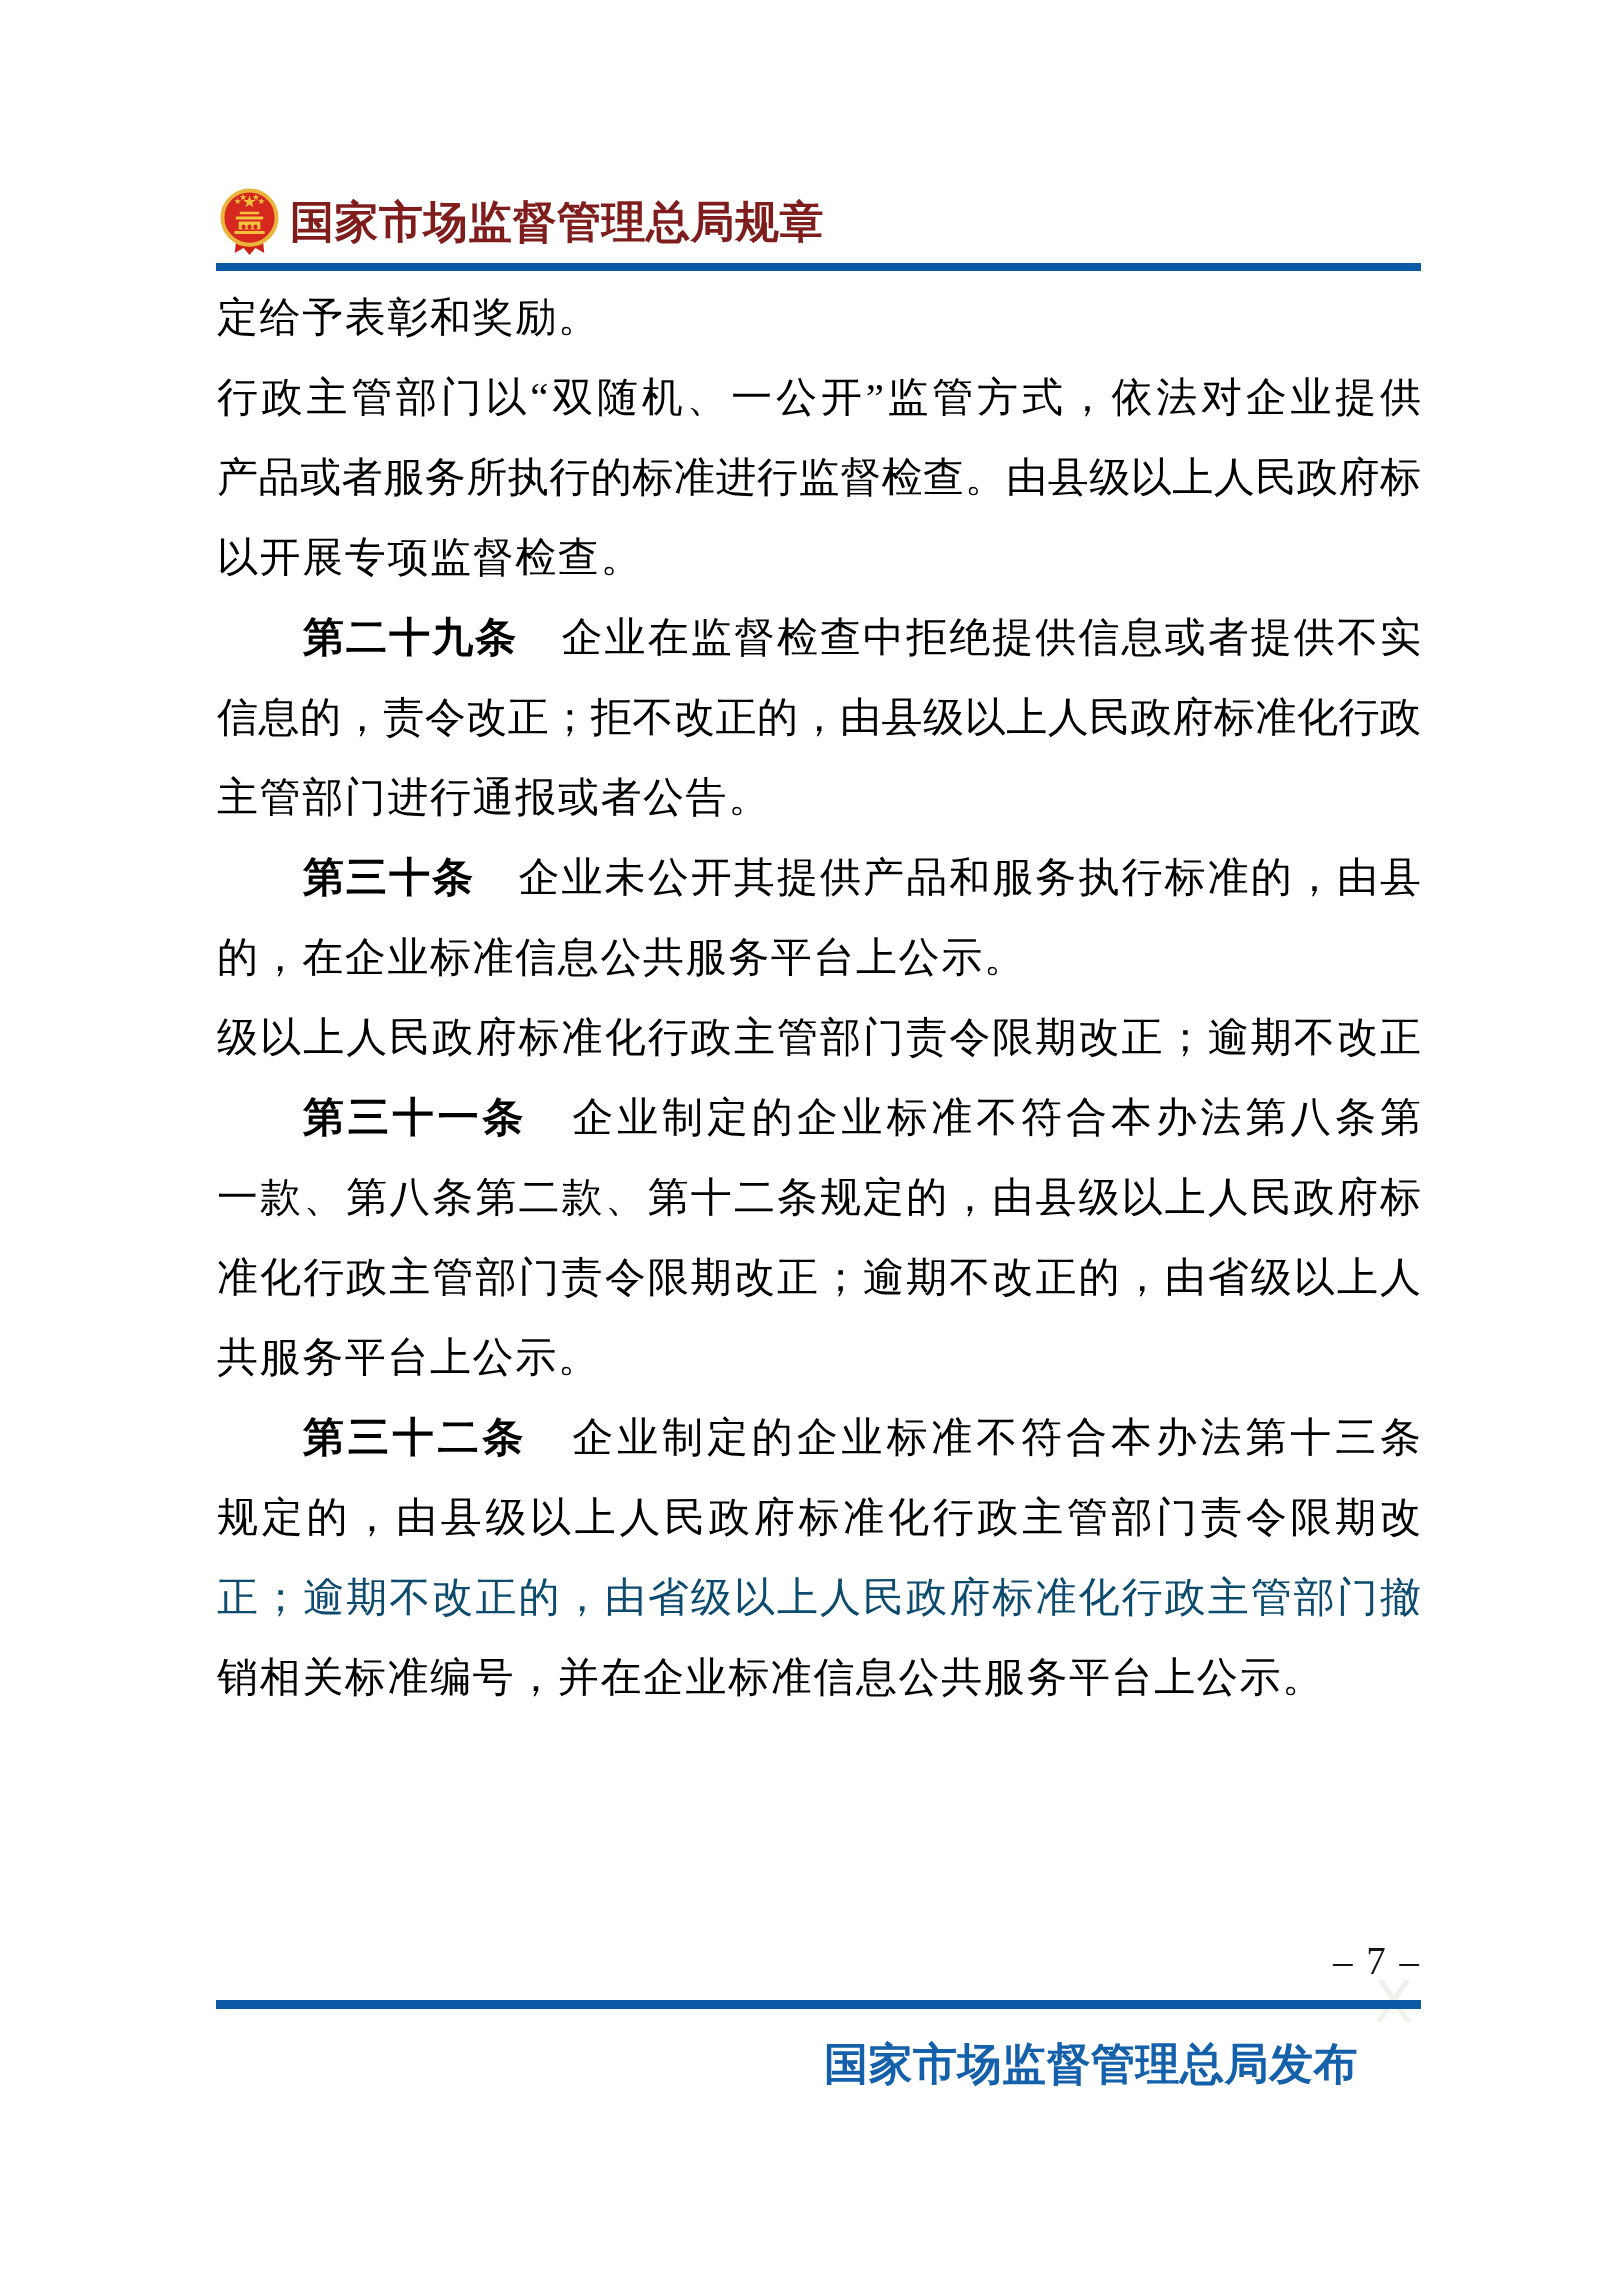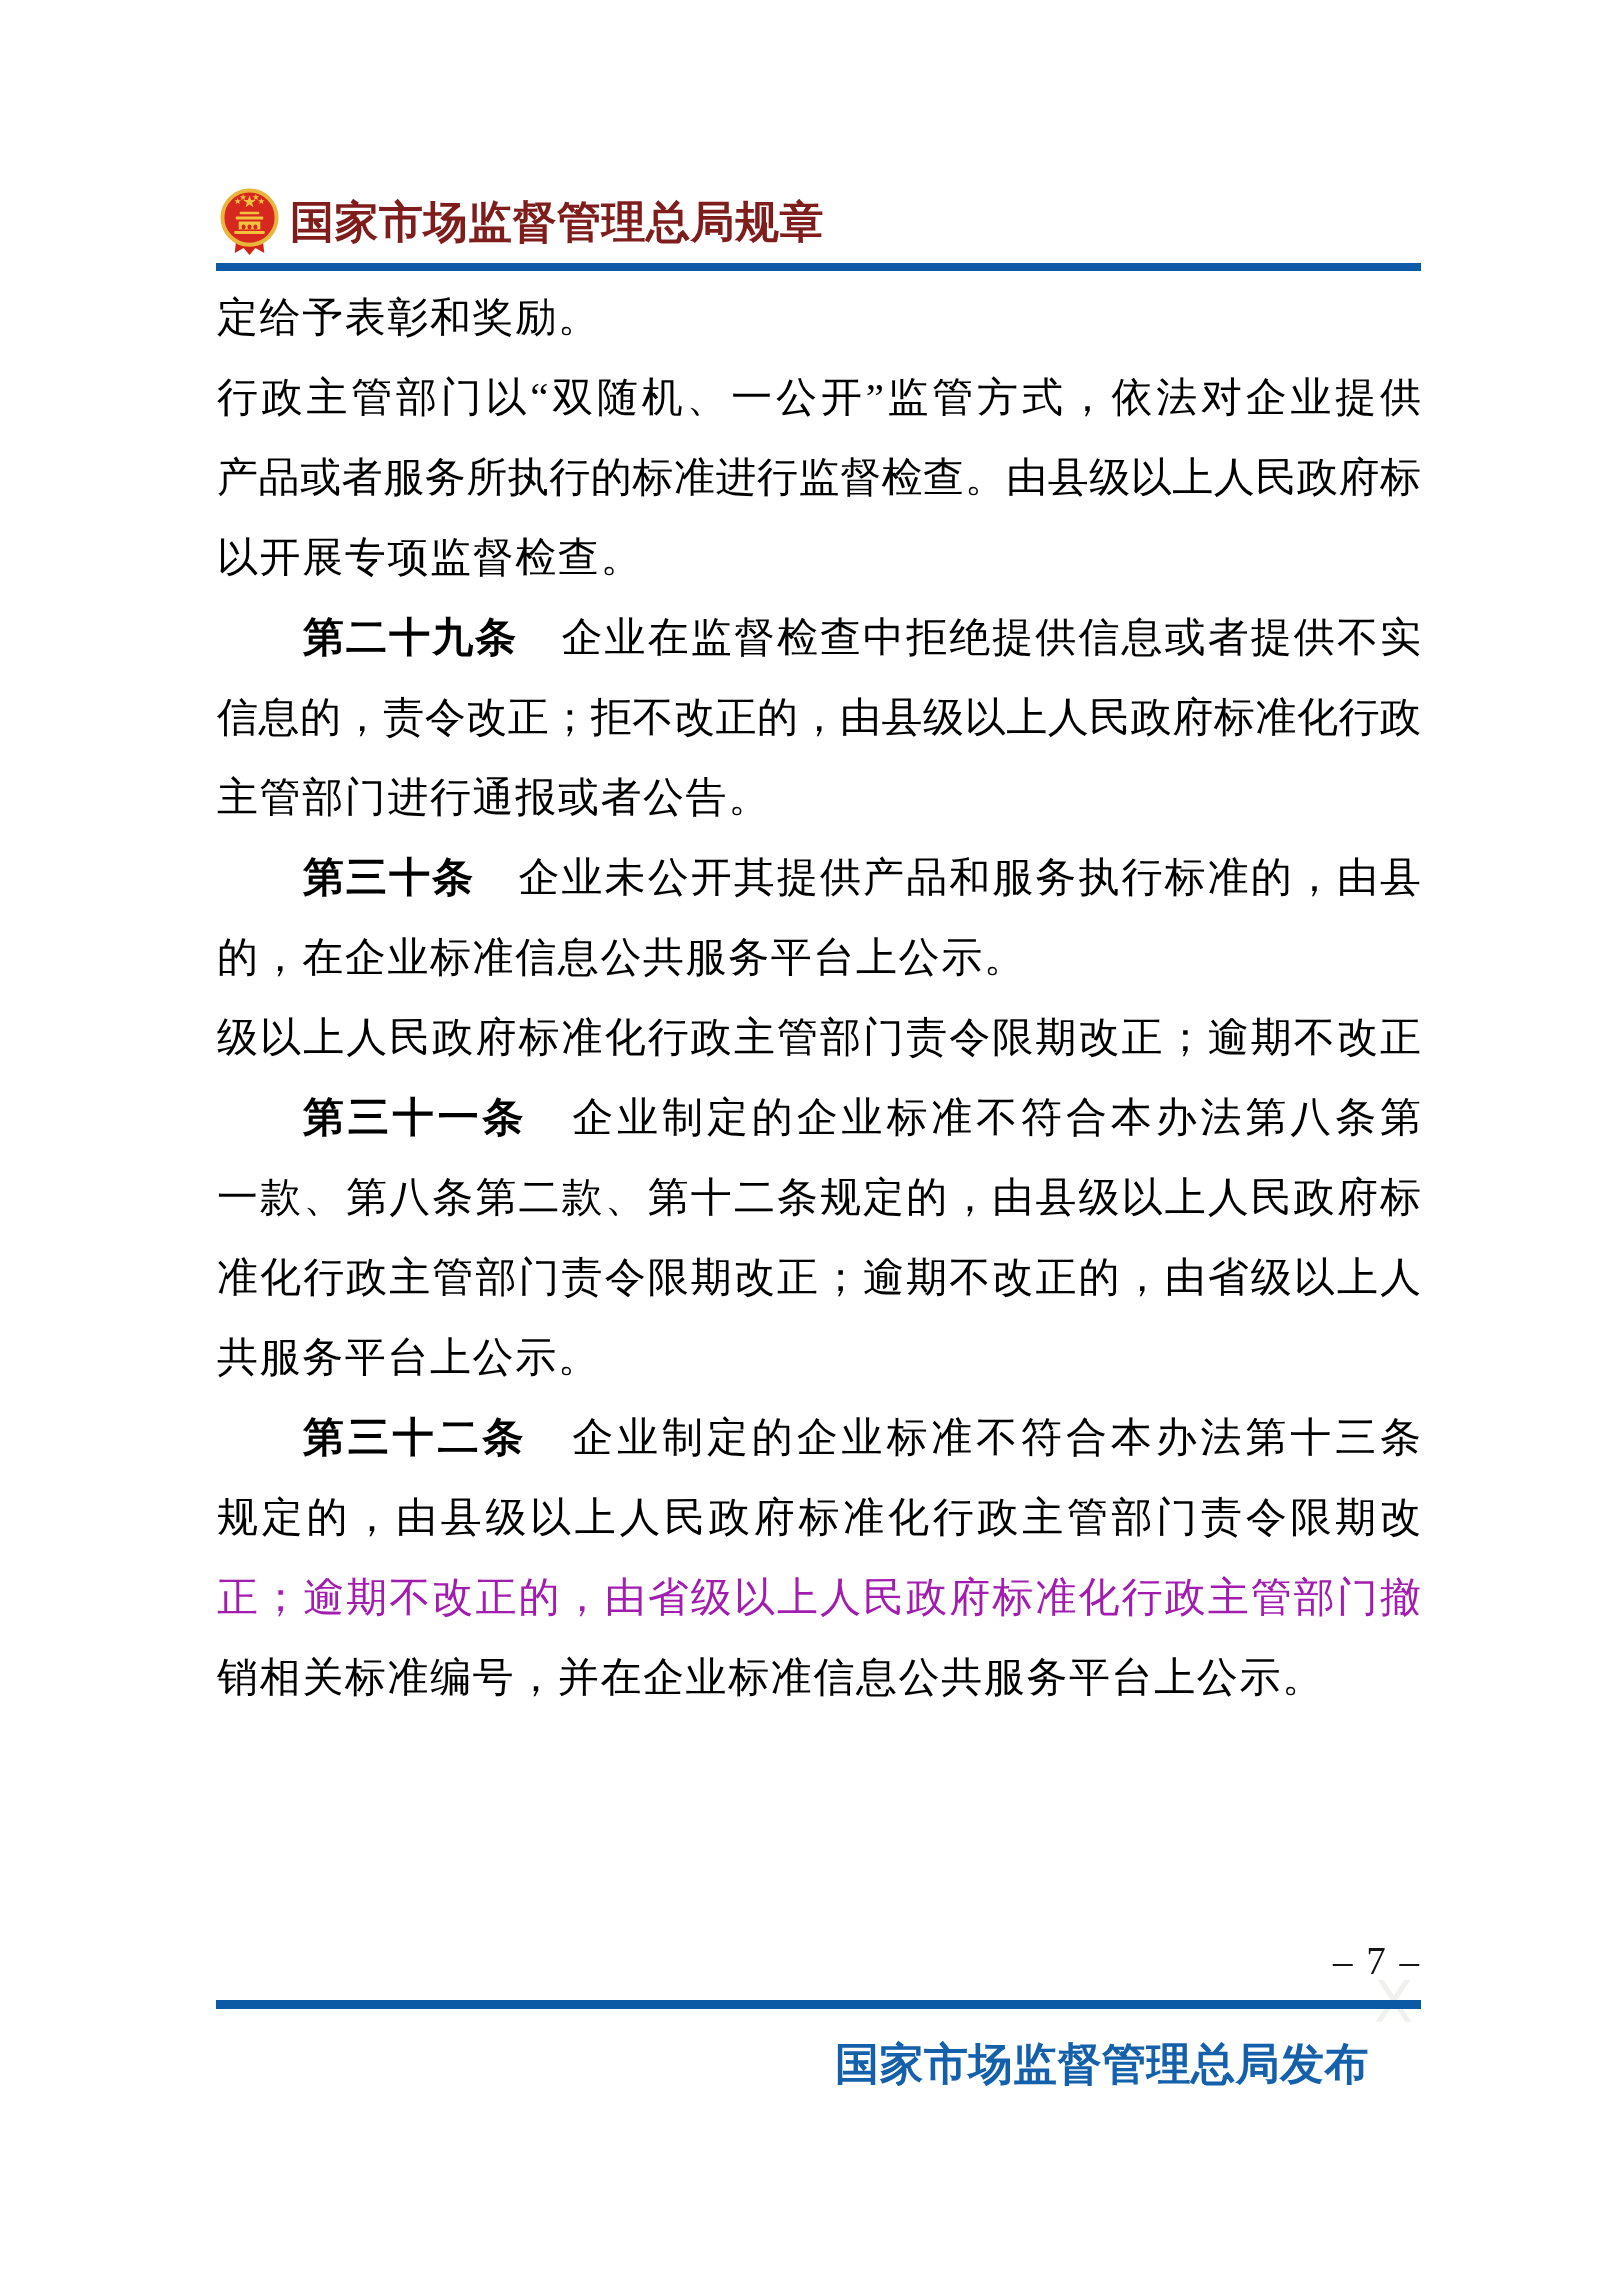--- a/index.html
+++ b/index.html
@@ -42,21 +42,21 @@
     color:#141414;
     font-family:"Liberation Serif","DejaVu Serif",serif;
   }
   .watermark-x{
     position:absolute;left:1374px;top:1974px;
     font-family:"DejaVu Sans",sans-serif;
     font-size:57px;line-height:57px;color:#f0f0ed;z-index:0;
   }
   .footer-rule{position:absolute;left:216px;top:2000px;width:1205px;height:8.8px;z-index:1;}
   .publisher{
-    position:absolute;right:251px;top:2037px;height:53px;line-height:53px;
+    position:absolute;right:262px;top:2037px;height:53px;line-height:53px;
     font-family:"DejaVu Sans","Liberation Sans",sans-serif;
     font-weight:bold;font-size:44px;letter-spacing:0.5px;white-space:nowrap;
   }
 </style>
 </head>
 <body>
 
 <div class="page" style="background: rgb(255, 255, 255);">
 
   <div>
@@ -132,21 +132,21 @@
   </div>
       <div class="body-line" style="color: rgb(0, 0, 0);">
     <span class="line-text">共服务平台上公示。</span>
   </div>
       <div class="body-line full indent" style="color: rgb(0, 0, 0);">
     <span class="article-heading">第三十二条</span><span class="head-gap"></span><span class="line-text">企业制定的企业标准不符合本办法第十三条</span>
   </div>
       <div class="body-line full" style="color: rgb(0, 0, 0);">
     <span class="line-text">规定的，由县级以上人民政府标准化行政主管部门责令限期改</span>
   </div>
-      <div class="body-line full" style="color: #a21caf;">
+      <div class="body-line full" style="color: #0c4a6e;">
     <span class="line-text">正；逾期不改正的，由省级以上人民政府标准化行政主管部门撤</span>
   </div>
       <div class="body-line" style="color: rgb(0, 0, 0);">
     <span class="line-text">销相关标准编号，并在企业标准信息公共服务平台上公示。</span>
   </div>
     </div>
 
   <div class="page-number">– 7 –</div>
   <div class="watermark-x">X</div>
   <div class="footer-rule" style="background: rgb(12, 89, 165);"></div>

